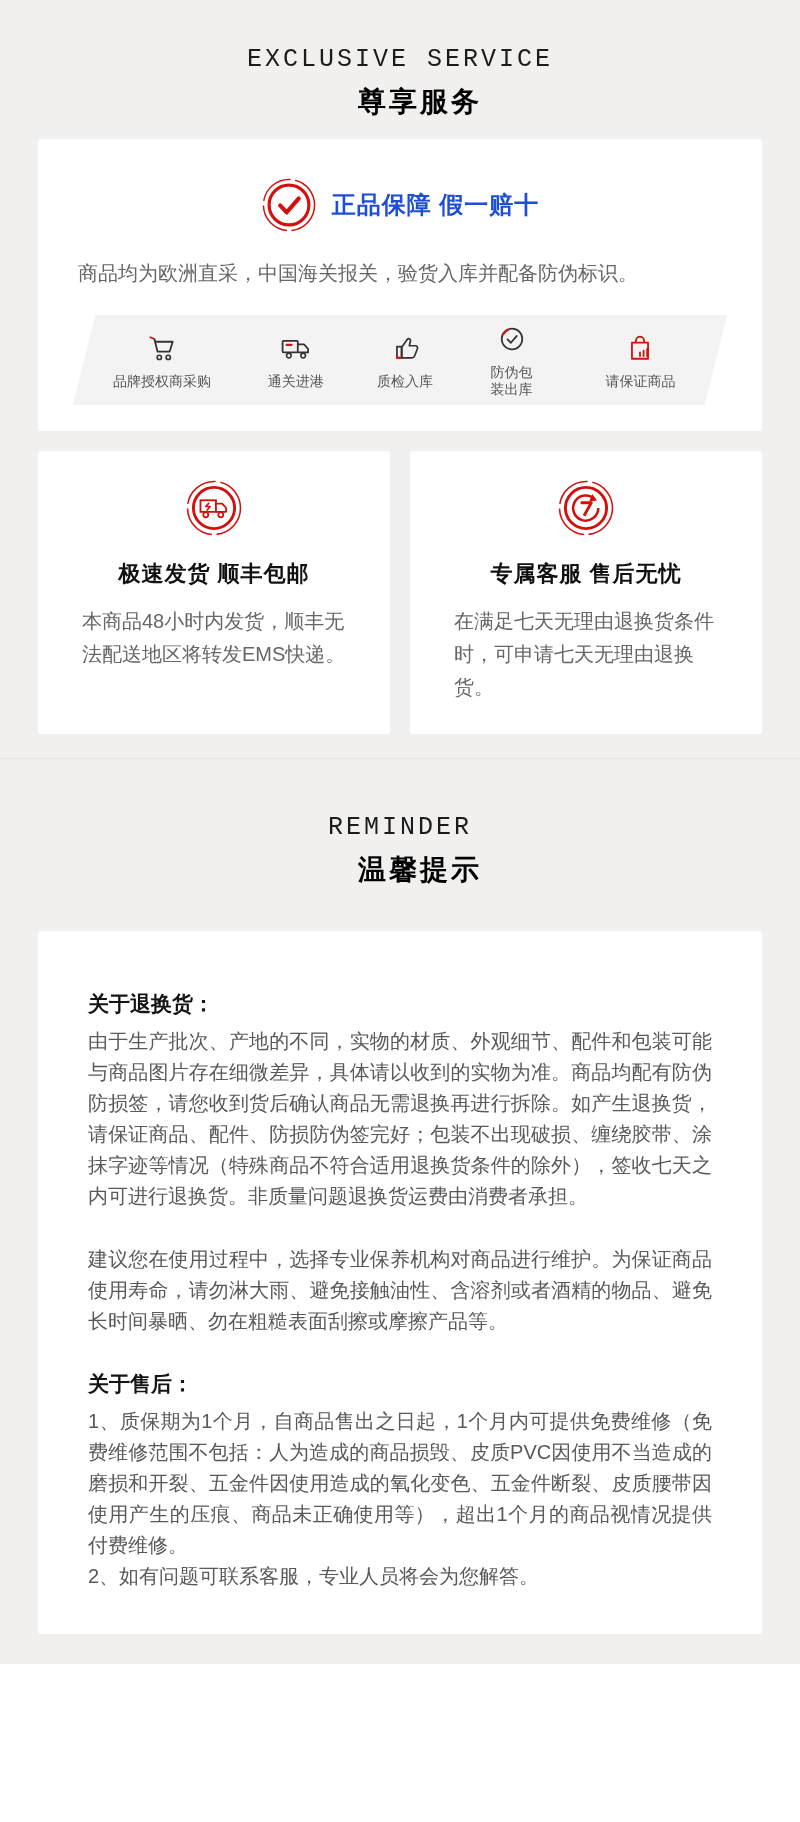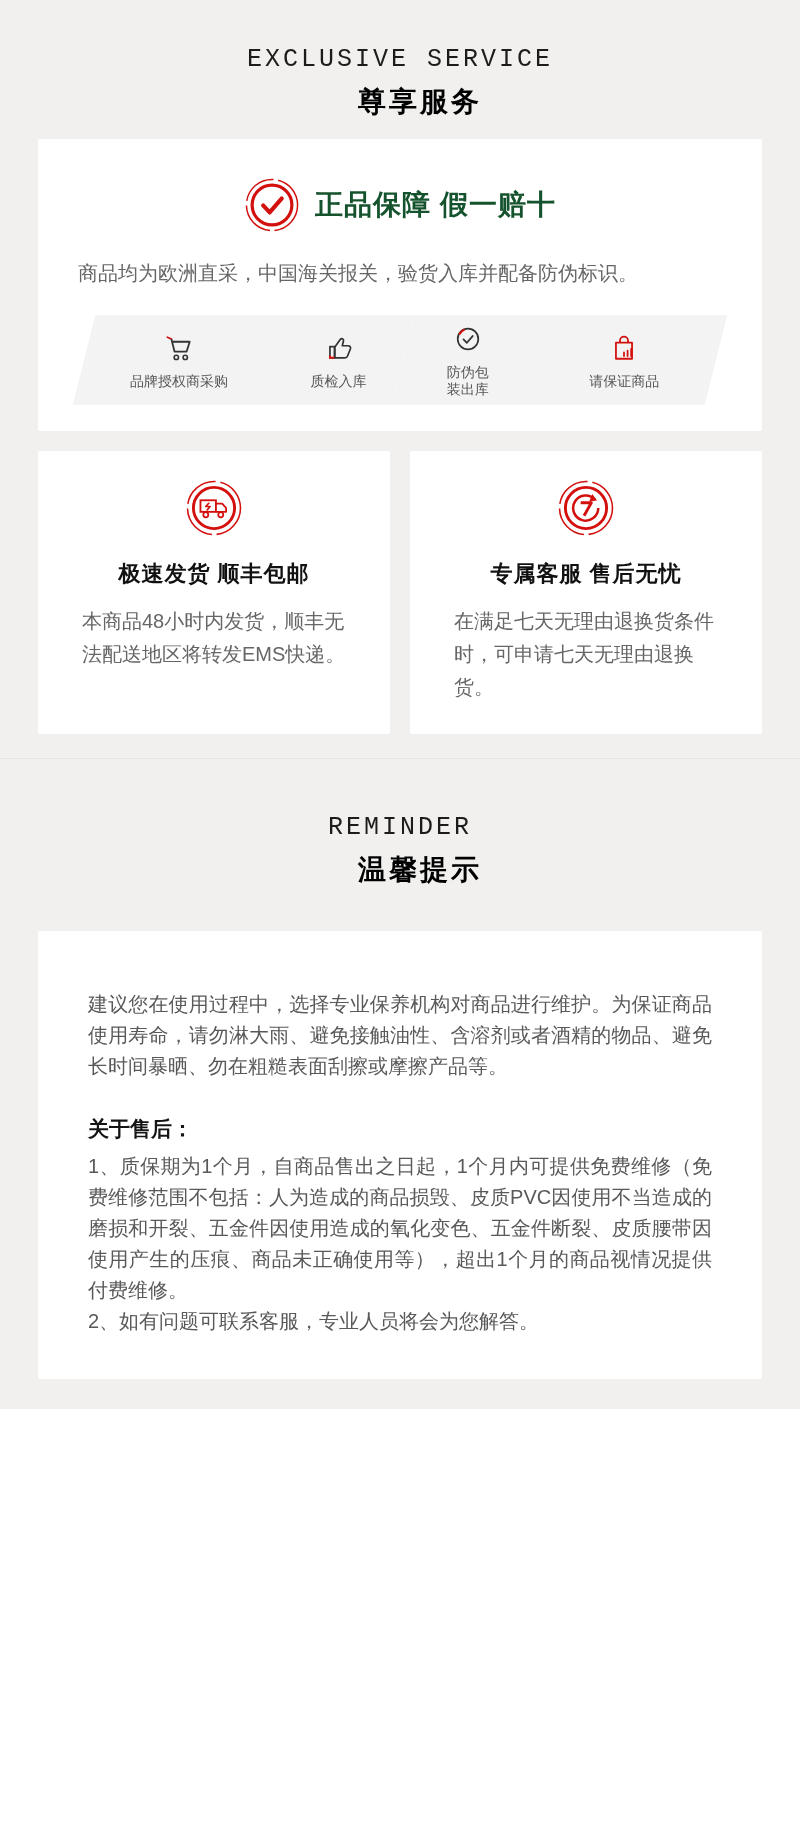--- a/index.html
+++ b/index.html
@@ -19,21 +19,21 @@
   }
   .sec-title-zh {
     text-align:center; font-size:28px; font-weight:bold; letter-spacing:3px;
     color:#000000; margin-top:10px; line-height:34px;margin-left:40px;
   }
 
   
   .card { background:#fff; border-radius:2px; }
   .guarantee-card { margin:20px 38px 0; padding:38px 40px 26px; }
   .g-title-row { display:flex; align-items:center; justify-content:center; gap:15px; }
-  .g-title { font-size:28px; font-weight:bold; color:#14532d; letter-spacing:1px; }
+  .g-title { font-size:24px; font-weight:bold; color:#1d4ed8; letter-spacing:1px; }
   .g-desc { margin-top:24px; font-size:20px; color:#666; line-height:32px; }
 
   .flow { display:flex; margin:26px 6px 0; height:90px; }
   .step { position:relative; display:flex; flex-direction:column; align-items:center;
           justify-content:center; gap:8px; padding:8px 4px; }
   .step::before { content:""; position:absolute; inset:0; background:#f3f3f3;
           transform:skewX(-14deg); }
   .step > * { position:relative; }
   .step-label { font-size:14px; color:#555; text-align:center; line-height:17px;
           white-space:pre-line; }
@@ -82,20 +82,32 @@
       <div class="step s1">
         <span>
           <svg width="36" height="34" viewBox="0 0 40 38">
             <path d="M7 7 l4.5 2" fill="none" stroke="#d3100e" stroke-width="2" stroke-linecap="round"></path>
             <path d="M11.5 9 L15 23 h13.5 L32 12 H13" fill="none" stroke="#333" stroke-width="2" stroke-linejoin="round"></path>
             <circle cx="17" cy="29.5" r="2.4" fill="none" stroke="#333" stroke-width="1.8"></circle>
             <circle cx="27" cy="29.5" r="2.4" fill="none" stroke="#333" stroke-width="1.8"></circle>
           </svg>
         </span>
         <span class="step-label">品牌授权商采购</span>
+      </div>
+      <div class="step s2">
+        <span>
+          <svg width="38" height="34" viewBox="0 0 42 38">
+            <rect x="6" y="11" width="17" height="13" rx="1" fill="none" stroke="#333" stroke-width="2"></rect>
+            <path d="M23 15 h7 l4.5 5 v4 h-11.5" fill="none" stroke="#333" stroke-width="2" stroke-linejoin="round"></path>
+            <circle cx="13" cy="27.5" r="2.6" fill="none" stroke="#333" stroke-width="1.8"></circle>
+            <circle cx="29" cy="27.5" r="2.6" fill="none" stroke="#333" stroke-width="1.8"></circle>
+            <path d="M10.5 15.5 h5.5" stroke="#d3100e" stroke-width="2.4" stroke-linecap="round"></path>
+          </svg>
+        </span>
+        <span class="step-label">通关进港</span>
       </div>
       <div class="step s3">
         <span>
           <svg width="34" height="34" viewBox="0 0 38 38">
             <path d="M15.5 18 l6 -8.5 c1.4 -2 4.2 -0.8 3.6 1.6 l-1.3 5.4 h6.6 c2 0 3.2 1.7 2.4 3.6 l-3.1 7.9 c-0.5 1.3 -1.6 2 -3 2 H15.5 Z" fill="none" stroke="#333" stroke-width="1.9" stroke-linejoin="round"></path>
             <rect x="10" y="17.5" width="5" height="12.5" fill="none" stroke="#333" stroke-width="1.9"></rect>
             <path d="M10 27.5 v2.5 h5" fill="none" stroke="#d3100e" stroke-width="2.2"></path>
           </svg>
         </span>
         <span class="step-label">质检入库</span>
@@ -157,20 +169,24 @@
 </div>
 
 <hr class="section-divider">
 
 <div>
   <div class="sec-title-en reminder-head">REMINDER</div>
   <div class="sec-title-zh">温馨提示</div>
 
   <div class="card reminder-card">
     <div class="notice">
+      <div class="notice-heading">关于退换货：</div>
+      <div class="notice-body">由于生产批次、产地的不同，实物的材质、外观细节、配件和包装可能与商品图片存在细微差异，具体请以收到的实物为准。商品均配有防伪防损签，请您收到货后确认商品无需退换再进行拆除。如产生退换货，请保证商品、配件、防损防伪签完好；包装不出现破损、缠绕胶带、涂抹字迹等情况（特殊商品不符合适用退换货条件的除外），签收七天之内可进行退换货。非质量问题退换货运费由消费者承担。</div>
+    </div>
+    <div class="notice">
       <div class="notice-body">建议您在使用过程中，选择专业保养机构对商品进行维护。为保证商品使用寿命，请勿淋大雨、避免接触油性、含溶剂或者酒精的物品、避免长时间暴晒、勿在粗糙表面刮擦或摩擦产品等。</div>
     </div>
     <div class="notice">
       <div class="notice-heading">关于售后：</div>
       <div class="notice-body">1、质保期为1个月，自商品售出之日起，1个月内可提供免费维修（免费维修范围不包括：人为造成的商品损毁、皮质PVC因使用不当造成的磨损和开裂、五金件因使用造成的氧化变色、五金件断裂、皮质腰带因使用产生的压痕、商品未正确使用等），超出1个月的商品视情况提供付费维修。
 2、如有问题可联系客服，专业人员将会为您解答。</div>
     </div>
   </div>
 </div>
 

